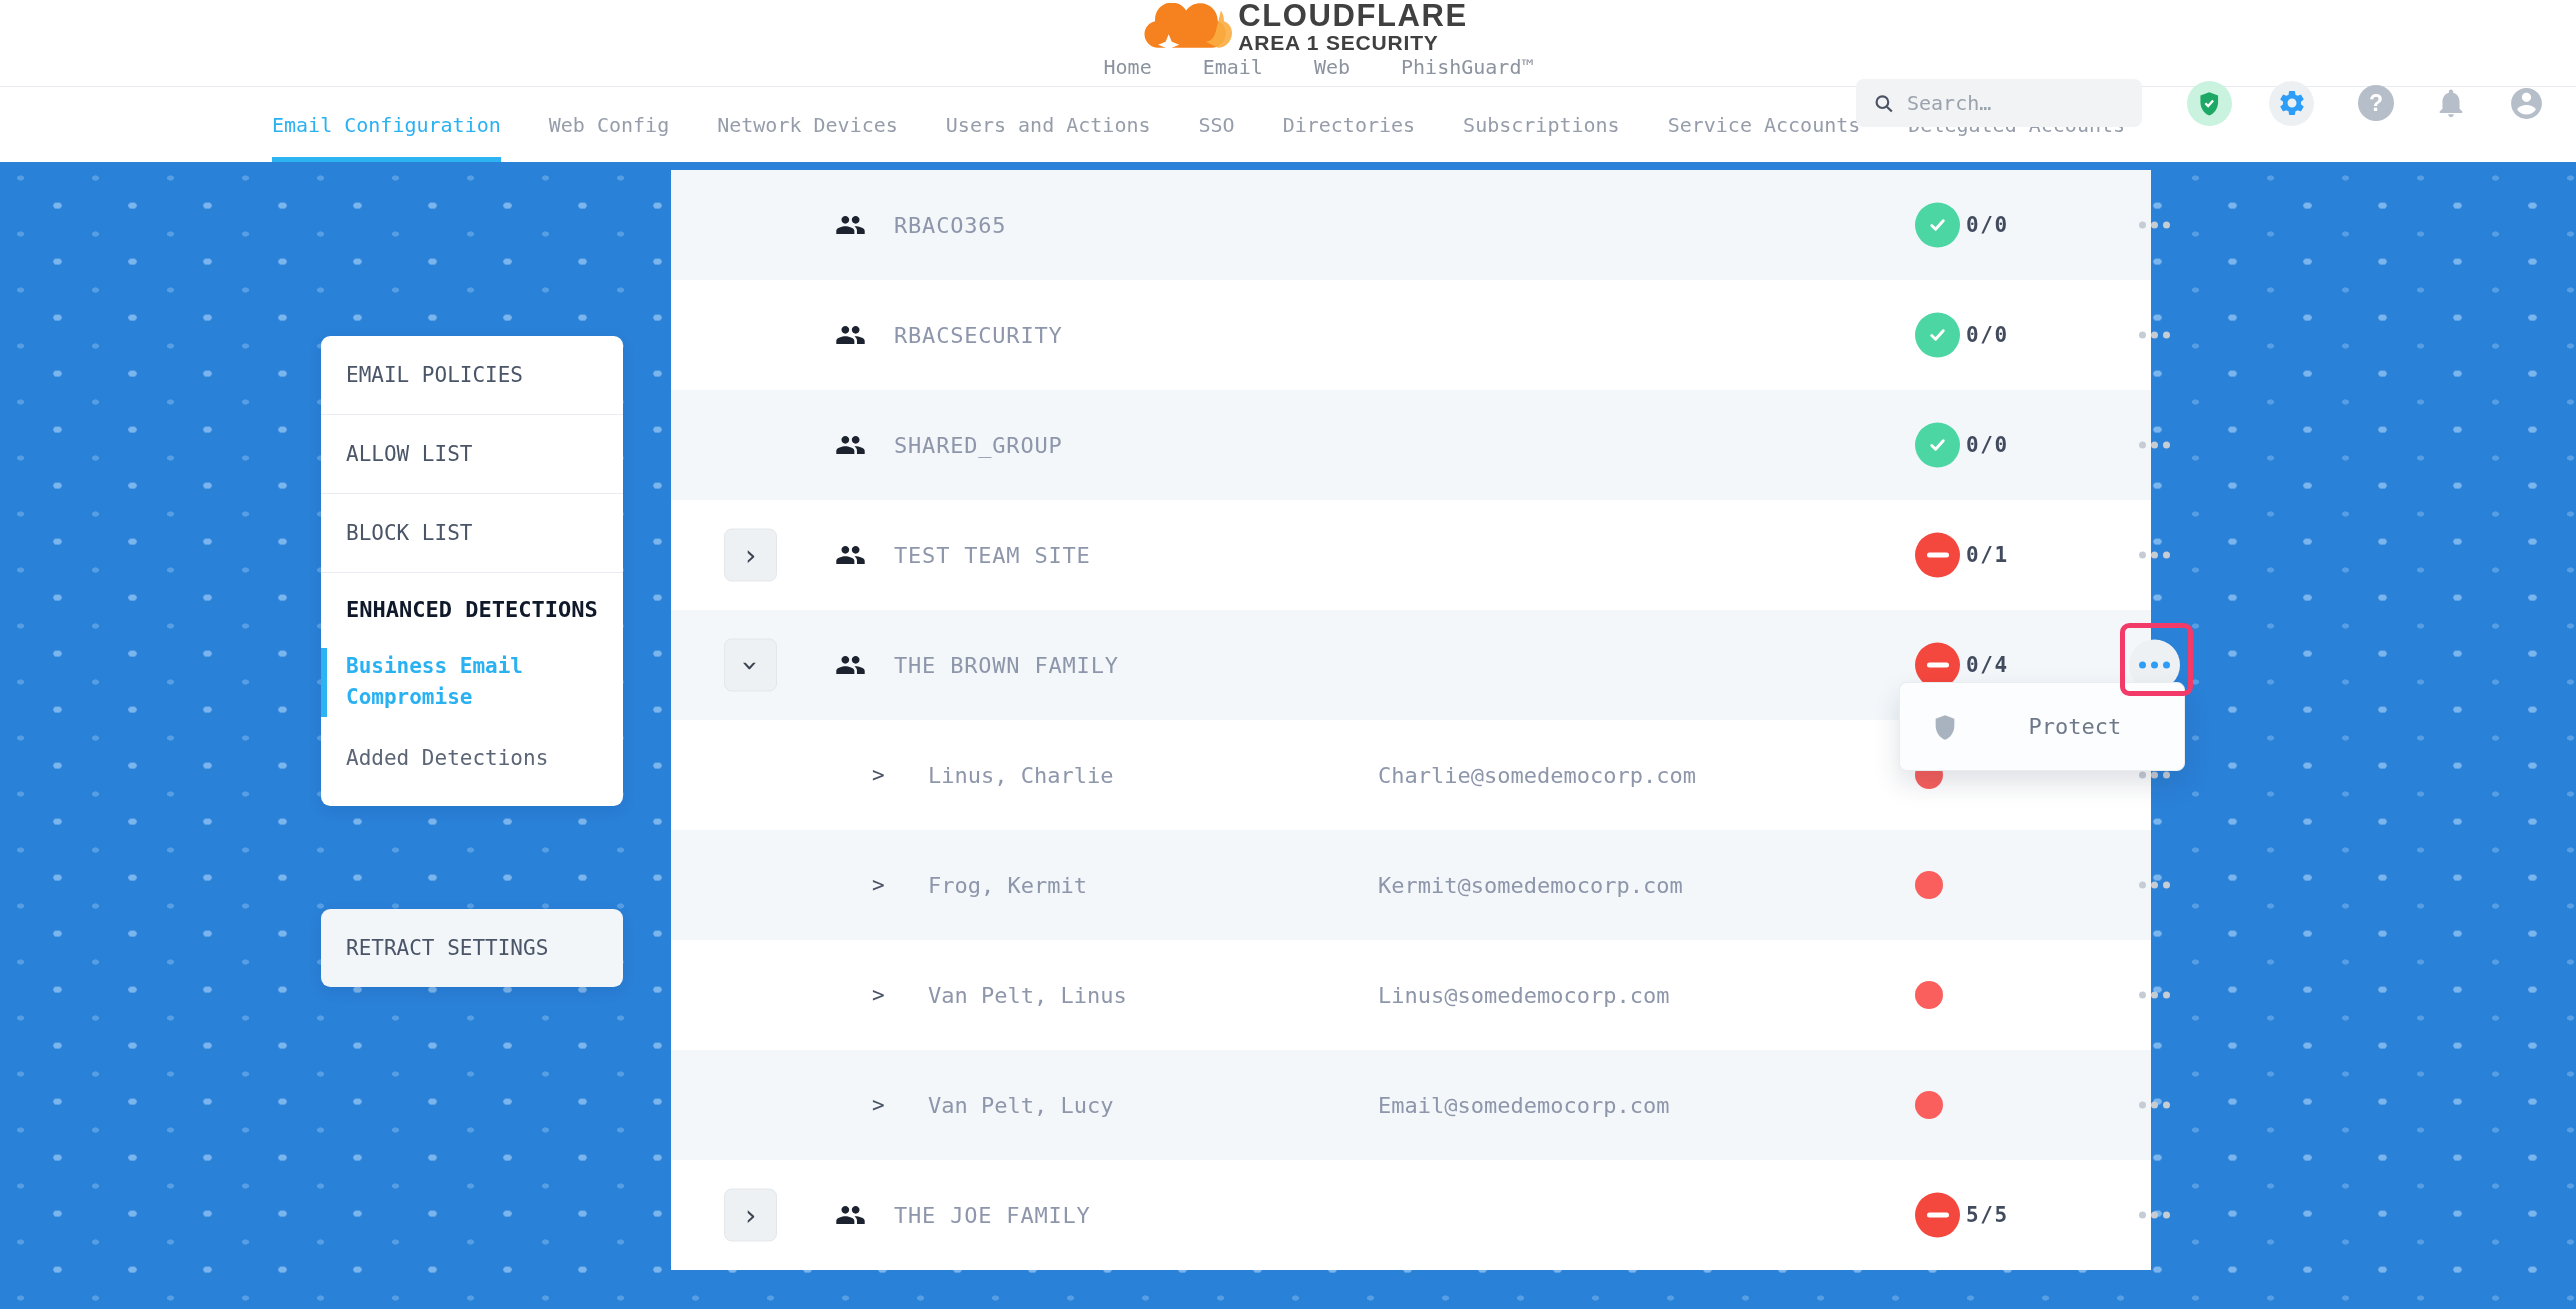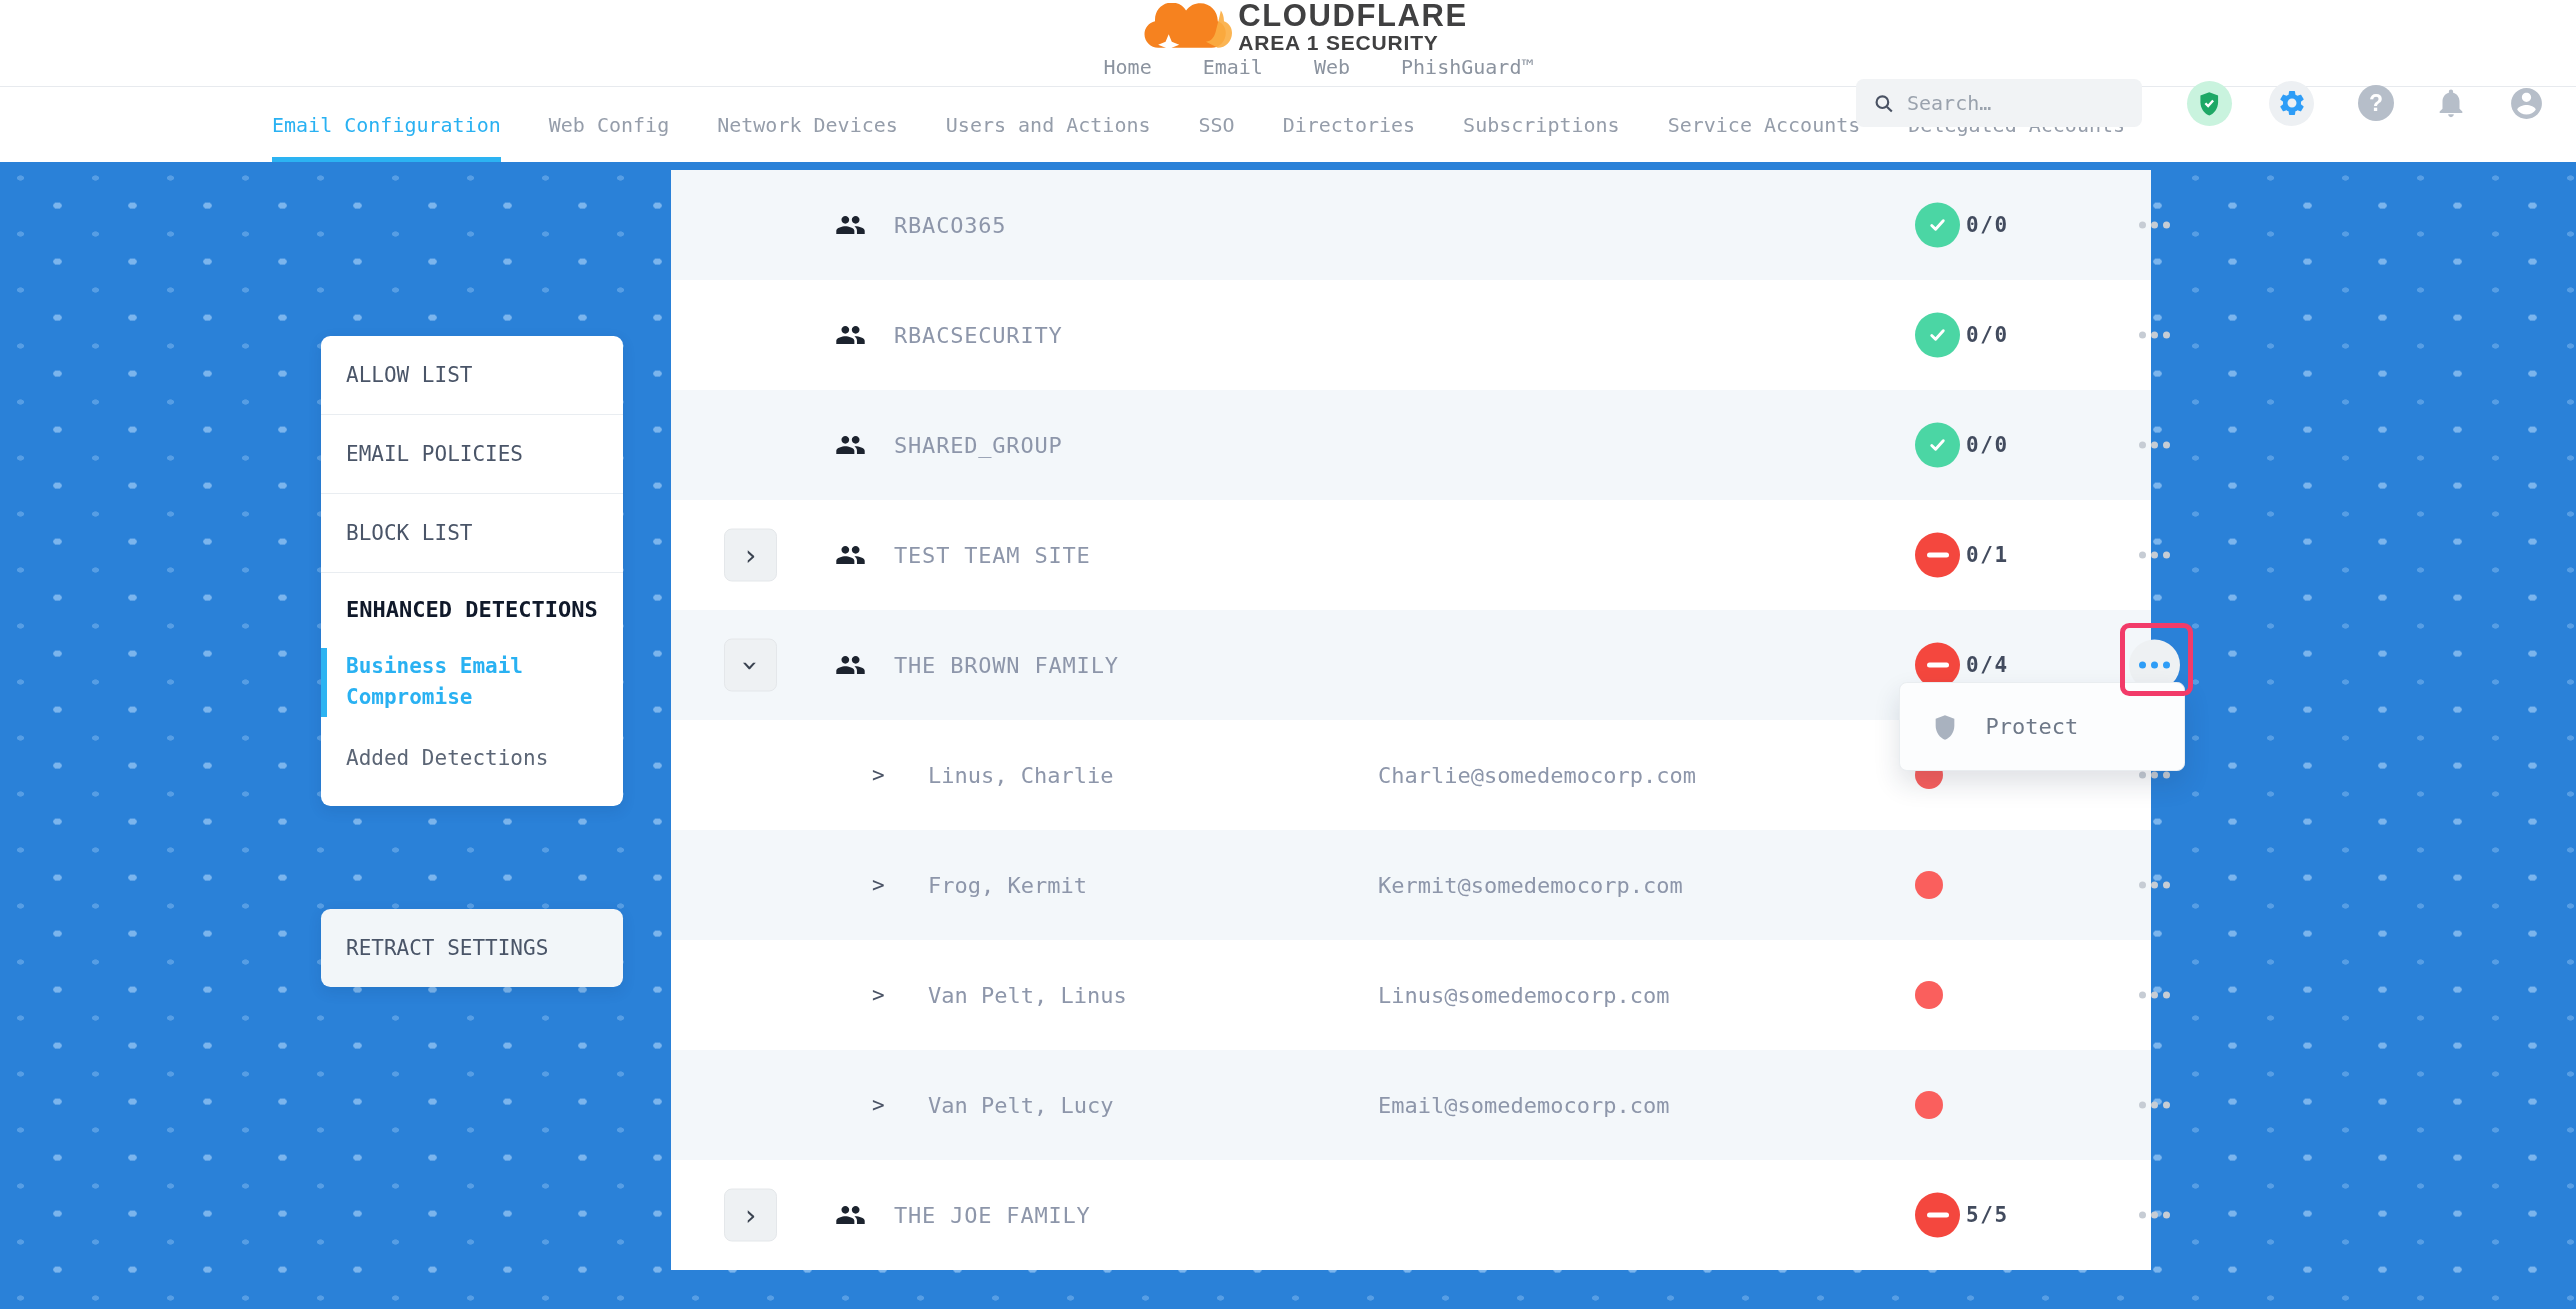--- a/index.html
+++ b/index.html
@@ -91,21 +91,21 @@
   .dots-btn { left:1458px; width:51px; height:51px; border-radius:50%; display:flex;
               align-items:center; justify-content:center; gap:5.4px; cursor:pointer; }
   .dots-btn i { width:7px; height:7px; border-radius:50%; background:#c6ccd4; }
   .dots-btn.active-menu { background:#eef1f3; }
   .dots-btn.active-menu i { background:#2e9df7; }
 
   
   .ctx-menu { position:absolute; left:1228px; top:512px; width:286px; height:89px; background:#fcfdfe;
               border:1.6px solid #e9edf0; border-radius:7.8px; box-shadow:0 12.5px 26.5px rgba(25,45,70,.14);
               display:flex; align-items:center; padding-left:31px; gap:26.5px; z-index:6; }
-  .ctx-label { font-size:22px; color:#6e7888; }
+  .ctx-label { font-size:22px; color:#6e7888;margin-left:43px; }
 
   
   .highlight-box { position:absolute; left:1449px; top:453px; width:73px; height:73px;
                    border:5.4px solid #f23b69; border-radius:9.3px; z-index:9; pointer-events:none; }
 </style>
 </head>
 <body>
 
 <div class="app">
 
@@ -172,24 +172,24 @@
     <span class="tab">Subscriptions</span>
     <span class="tab">Service Accounts</span>
     <span class="tab">Delegated Accounts</span>
   </div>
 
   <div class="content">
 
 
     <div class="card card-policies">
       <div class="policy-item">
+        <span>EMAIL POLICIES</span>
+      </div>
+      <div class="policy-item">
         <span>ALLOW LIST</span>
-      </div>
-      <div class="policy-item">
-        <span>EMAIL POLICIES</span>
       </div>
       <div class="policy-item">
         <span>BLOCK LIST</span>
       </div>
       <div class="enhanced">
         <div class="enhanced-title">ENHANCED DETECTIONS</div>
         <div class="enh-item active">Business Email Compromise</div>
         <div class="enh-item plain">Added Detections</div>
       </div>
     </div>

